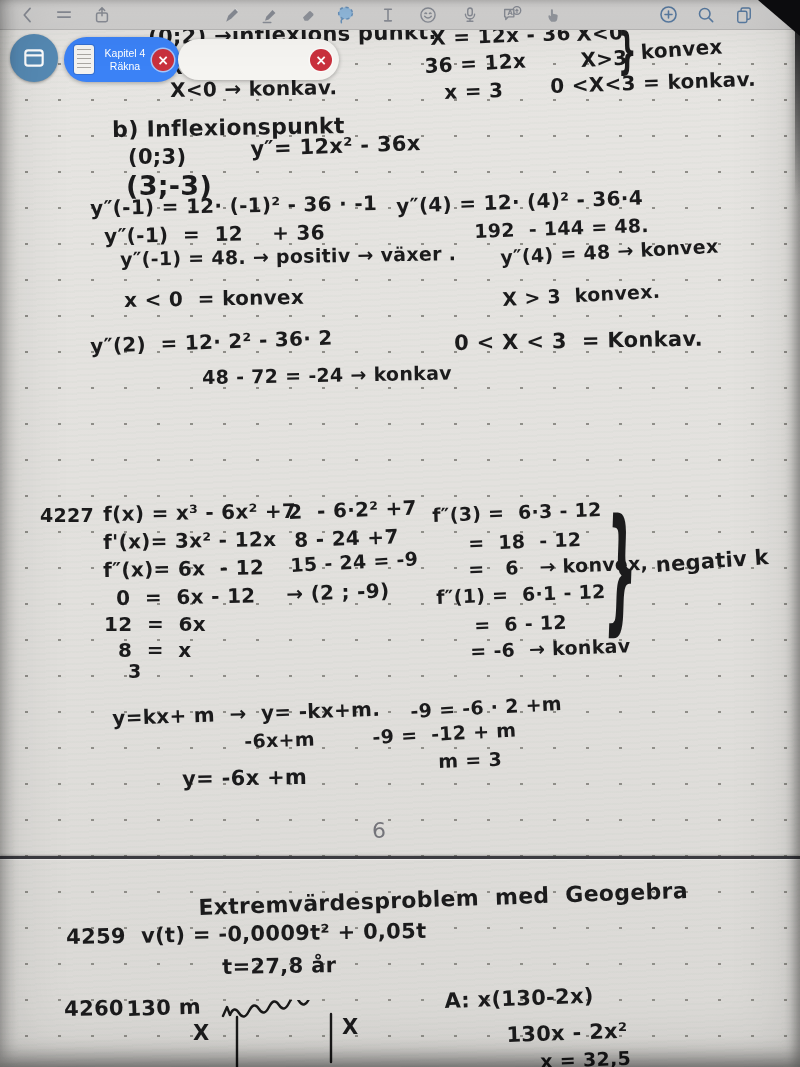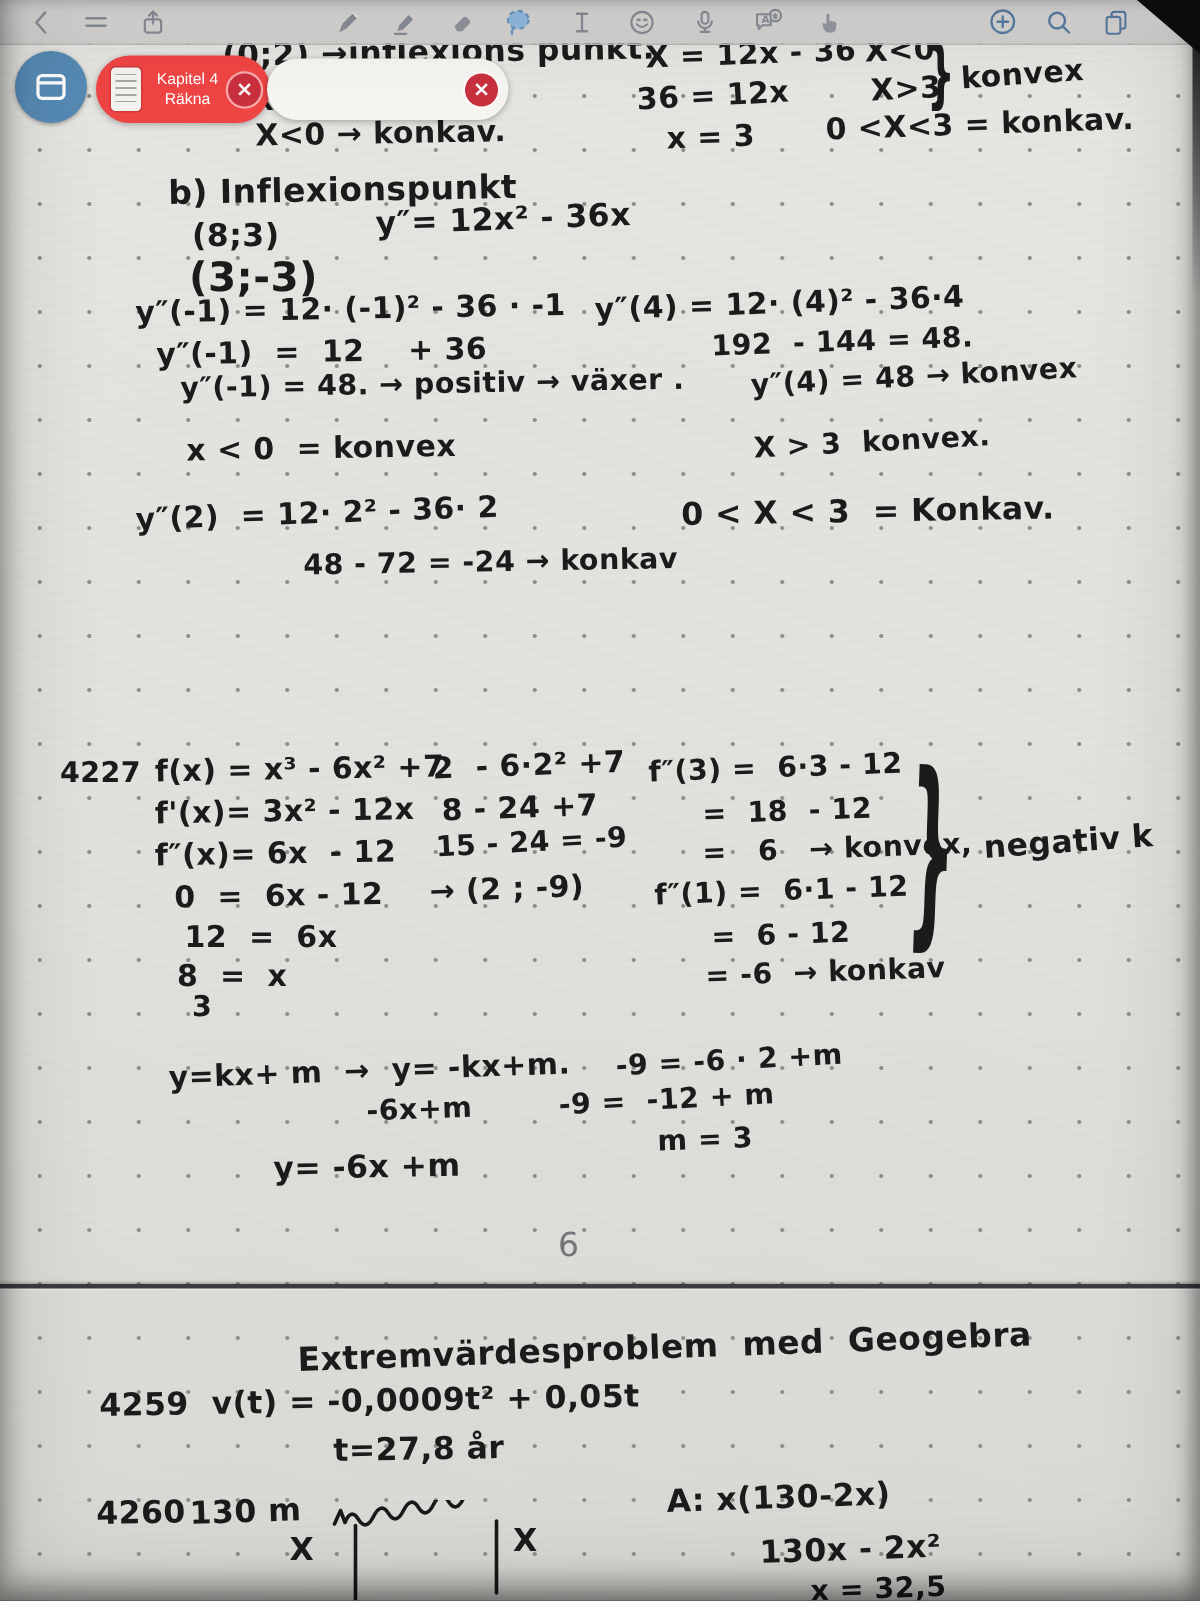--- a/index.html
+++ b/index.html
@@ -35,21 +35,21 @@
     justify-content:center;color:#8a8e97;}
   .ticon.blue{color:#5a7da4;}
   .ticon svg{display:block;}
 
   
   .sidebar-btn{position:absolute;left:10px;top:34px;width:48px;height:48px;border-radius:50%;
     background:#568ab4;display:flex;align-items:center;justify-content:center;z-index:30;
     box-shadow:0 1px 3px rgba(0,0,0,.35);}
   .tab{position:absolute;display:flex;align-items:center;z-index:30;
     box-shadow:0 1px 4px rgba(0,0,0,.3);}
-  .tab-active{left:64px;top:37px;width:108px;height:45px;border-radius:23px;background:#ef4444;padding:0 4px;}
+  .tab-active{left:64px;top:37px;width:108px;height:45px;border-radius:23px;background:#3b82f6;padding:0 4px;}
   .thumb{width:20px;height:29px;background:#f3f2ef;border-radius:3px;margin-left:6px;
     box-shadow:0 0 0 1px rgba(0,0,0,.15);position:relative;overflow:hidden;}
   .thumb-lines{position:absolute;left:3px;top:4px;right:3px;bottom:4px;
     background:repeating-linear-gradient(#a9a7a2 0 1.3px, rgba(0,0,0,0) 1.3px 4.5px);}
   .tab-label{width:54px;margin-left:4px;color:#fff;font-size:10.5px;line-height:1.2;
     text-align:center;font-family:"Liberation Sans",sans-serif;}
   .close{width:22px;height:22px;border-radius:50%;background:#c9303d;color:#fff;
     display:flex;align-items:center;justify-content:center;font-size:14px;font-weight:bold;
     box-shadow:0 0 0 1.5px rgba(255,255,255,.55);flex:0 0 auto;}
   .tab-blank{left:178px;top:39px;width:154px;height:41px;border-radius:21px;background:#f5f4f1;
@@ -76,21 +76,21 @@
       <div class="hw" style="left: 170px; top: 80px; font-size: 20px; transform: rotate(-1deg);">X&lt;0 → konkav.</div>
       <div class="hw" style="left: 430px; top: 28px; font-size: 20px; transform: rotate(-2deg);">X = 12x - 36</div>
       <div class="hw" style="left: 424px; top: 56px; font-size: 20px; transform: rotate(-3deg);">36 = 12x</div>
       <div class="hw" style="left: 444px; top: 82px; font-size: 20px; transform: rotate(-2deg);">x = 3</div>
       <div class="hw" style="left: 576px; top: 24px; font-size: 20px; transform: rotate(-2deg);">X&lt;0</div>
       <div class="hw" style="left: 580px; top: 50px; font-size: 20px; transform: rotate(-3deg);">X&gt;3</div>
       <div class="hw" style="left: 618px; top: 26px; font-size: 26px; transform: rotate(0deg) scaleY(1.9);">}</div>
       <div class="hw" style="left: 640px; top: 42px; font-size: 20px; transform: rotate(-4deg);">konvex</div>
       <div class="hw" style="left: 550px; top: 76px; font-size: 20px; transform: rotate(-2deg);">0 &lt;X&lt;3 = konkav.</div>
       <div class="hw" style="left: 112px; top: 118px; font-size: 22px; transform: rotate(-1deg);">b) Inflexionspunkt</div>
-      <div class="hw" style="left: 128px; top: 146px; font-size: 21px; transform: rotate(0deg);">(8;3)</div>
+      <div class="hw" style="left: 128px; top: 146px; font-size: 21px; transform: rotate(0deg);">(0;3)</div>
       <div class="hw" style="left: 250px; top: 138px; font-size: 21px; transform: rotate(-2deg);">y″= 12x² - 36x</div>
       <div class="hw" style="left: 126px; top: 172px; font-size: 27px; transform: rotate(0deg);">(3;-3)</div>
       <div class="hw" style="left: 90px; top: 198px; font-size: 20px; transform: rotate(-1deg);">y″(-1) = 12· (-1)² - 36 · -1</div>
       <div class="hw" style="left: 396px; top: 196px; font-size: 20px; transform: rotate(-2deg);">y″(4) = 12· (4)² - 36·4</div>
       <div class="hw" style="left: 104px; top: 226px; font-size: 20px; transform: rotate(-1deg);">y″(-1)  =  12    + 36</div>
       <div class="hw" style="left: 474px; top: 222px; font-size: 19px; transform: rotate(-2deg);">192  - 144 = 48.</div>
       <div class="hw" style="left: 120px; top: 250px; font-size: 19px; transform: rotate(-1deg);">y″(-1) = 48. → positiv → växer .</div>
       <div class="hw" style="left: 500px; top: 248px; font-size: 19px; transform: rotate(-3deg);">y″(4) = 48 → konvex</div>
       <div class="hw" style="left: 124px; top: 290px; font-size: 20px; transform: rotate(-1deg);">x &lt; 0  = konvex</div>
       <div class="hw" style="left: 502px; top: 290px; font-size: 19px; transform: rotate(-3deg);">X &gt; 3  konvex.</div>
@@ -99,21 +99,21 @@
       <div class="hw" style="left: 202px; top: 368px; font-size: 19px; transform: rotate(-1deg);">48 - 72 = -24 → konkav</div>
       <div class="hw" style="left: 40px; top: 506px; font-size: 19px; transform: rotate(0deg);">4227</div>
       <div class="hw" style="left: 103px; top: 504px; font-size: 20px; transform: rotate(-1deg);">f(x) = x³ - 6x² +7</div>
       <div class="hw" style="left: 288px; top: 502px; font-size: 20px; transform: rotate(-2deg);">2  - 6·2² +7</div>
       <div class="hw" style="left: 103px; top: 532px; font-size: 20px; transform: rotate(-1deg);">f'(x)= 3x² - 12x</div>
       <div class="hw" style="left: 294px; top: 530px; font-size: 20px; transform: rotate(-2deg);">8 - 24 +7</div>
       <div class="hw" style="left: 103px; top: 560px; font-size: 20px; transform: rotate(-1deg);">f″(x)= 6x  - 12</div>
       <div class="hw" style="left: 290px; top: 556px; font-size: 19px; transform: rotate(-3deg);">15 - 24 = -9</div>
       <div class="hw" style="left: 116px; top: 588px; font-size: 20px; transform: rotate(-1deg);">0  =  6x - 12</div>
       <div class="hw" style="left: 286px; top: 584px; font-size: 20px; transform: rotate(-2deg);">→ (2 ; -9)</div>
-      <div class="hw" style="left: 123px; top: 614px; font-size: 20px; transform: rotate(0deg);">12  =  6x</div>
+      <div class="hw" style="left: 104px; top: 614px; font-size: 20px; transform: rotate(0deg);">12  =  6x</div>
       <div class="hw" style="left: 118px; top: 640px; font-size: 20px; transform: rotate(0deg);">8  =  x</div>
       <div class="hw" style="left: 128px; top: 662px; font-size: 19px; transform: rotate(0deg);">3</div>
       <div class="hw" style="left: 432px; top: 506px; font-size: 19px; transform: rotate(-2deg);">f″(3) =  6·3 - 12</div>
       <div class="hw" style="left: 468px; top: 534px; font-size: 19px; transform: rotate(-2deg);">=  18  - 12</div>
       <div class="hw" style="left: 468px; top: 560px; font-size: 19px; transform: rotate(-2deg);">=   6   → konvex,</div>
       <div class="hw" style="left: 436px; top: 588px; font-size: 19px; transform: rotate(-2deg);">f″(1) =  6·1 - 12</div>
       <div class="hw" style="left: 474px; top: 616px; font-size: 19px; transform: rotate(-2deg);">=  6 - 12</div>
       <div class="hw" style="left: 470px; top: 642px; font-size: 19px; transform: rotate(-2deg);">= -6  → konkav</div>
       <div class="hw" style="left: 608px; top: 498px; font-size: 44px; transform: rotate(2deg) scaleY(3.1);">}</div>
       <div class="hw" style="left: 655px; top: 554px; font-size: 21px; transform: rotate(-4deg);">negativ k</div>

